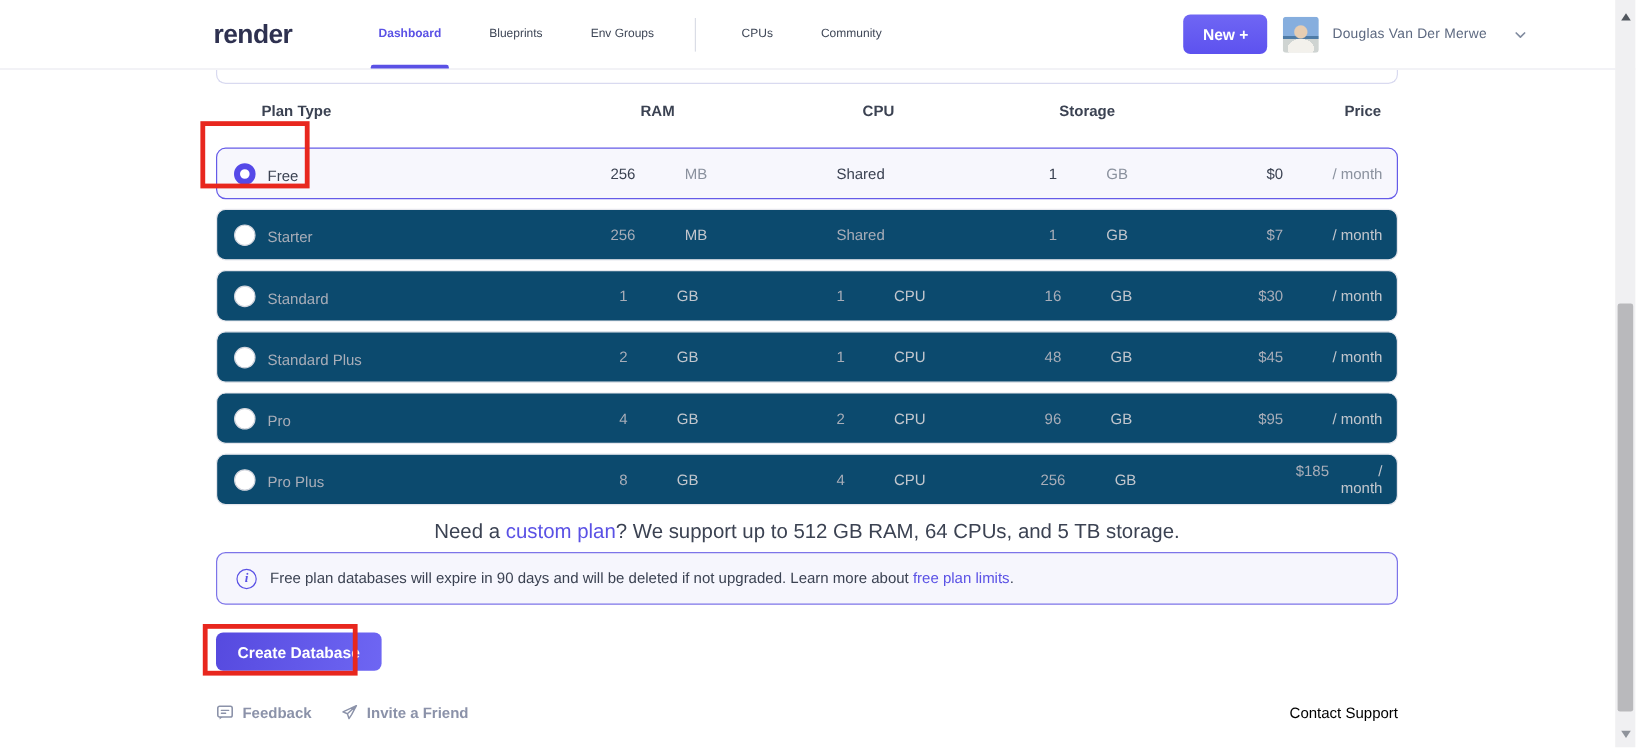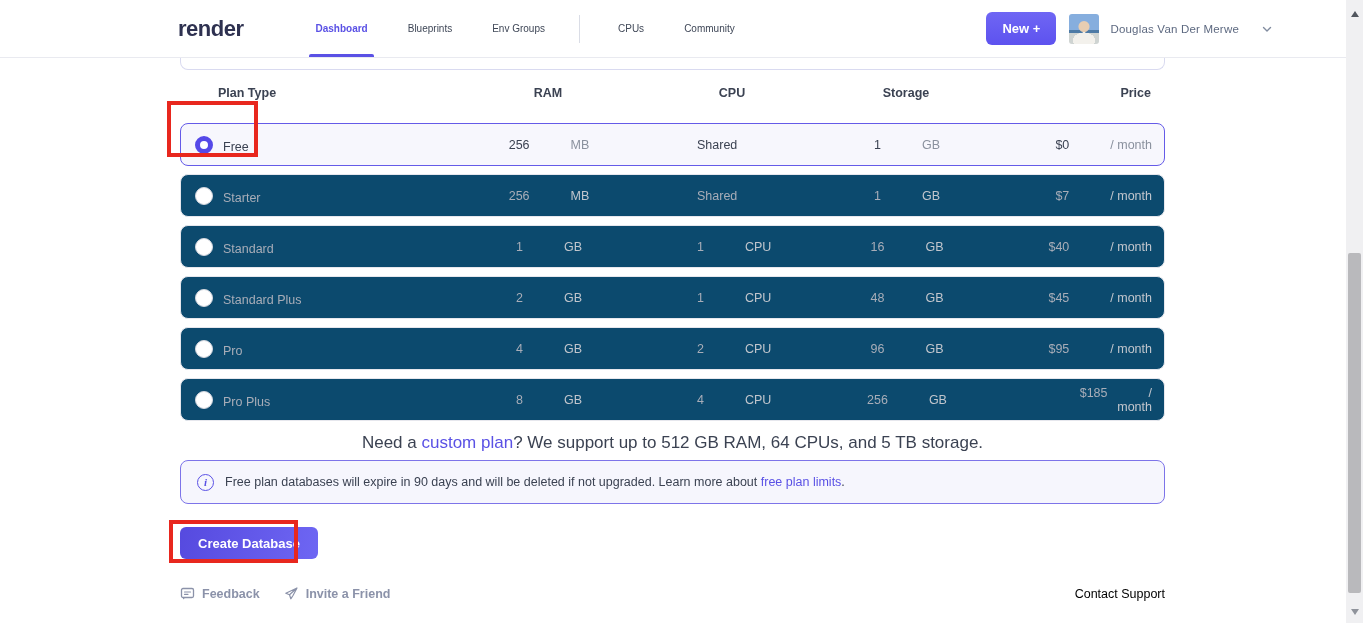--- a/index.html
+++ b/index.html
@@ -154,21 +154,21 @@
   </div>
 
   <div class="plan-row">
     <div class="cell plan-cell">
       <span class="radio"></span>
       <span>Standard</span>
     </div>
     <div class="cell center"><span class="val">1</span><span class="unit">GB</span></div>
     <div class="cell center"><span class="val">1</span><span class="unit">CPU</span></div>
     <div class="cell center"><span class="val">16</span><span class="unit">GB</span></div>
-    <div class="cell price"><span class="val">$40</span><span class="unit">/ month</span></div>
+    <div class="cell price"><span class="val">$30</span><span class="unit">/ month</span></div>
   </div>
 
   <div class="plan-row">
     <div class="cell plan-cell">
       <span class="radio"></span>
       <span>Standard Plus</span>
     </div>
     <div class="cell center"><span class="val">2</span><span class="unit">GB</span></div>
     <div class="cell center"><span class="val">1</span><span class="unit">CPU</span></div>
     <div class="cell center"><span class="val">48</span><span class="unit">GB</span></div>

